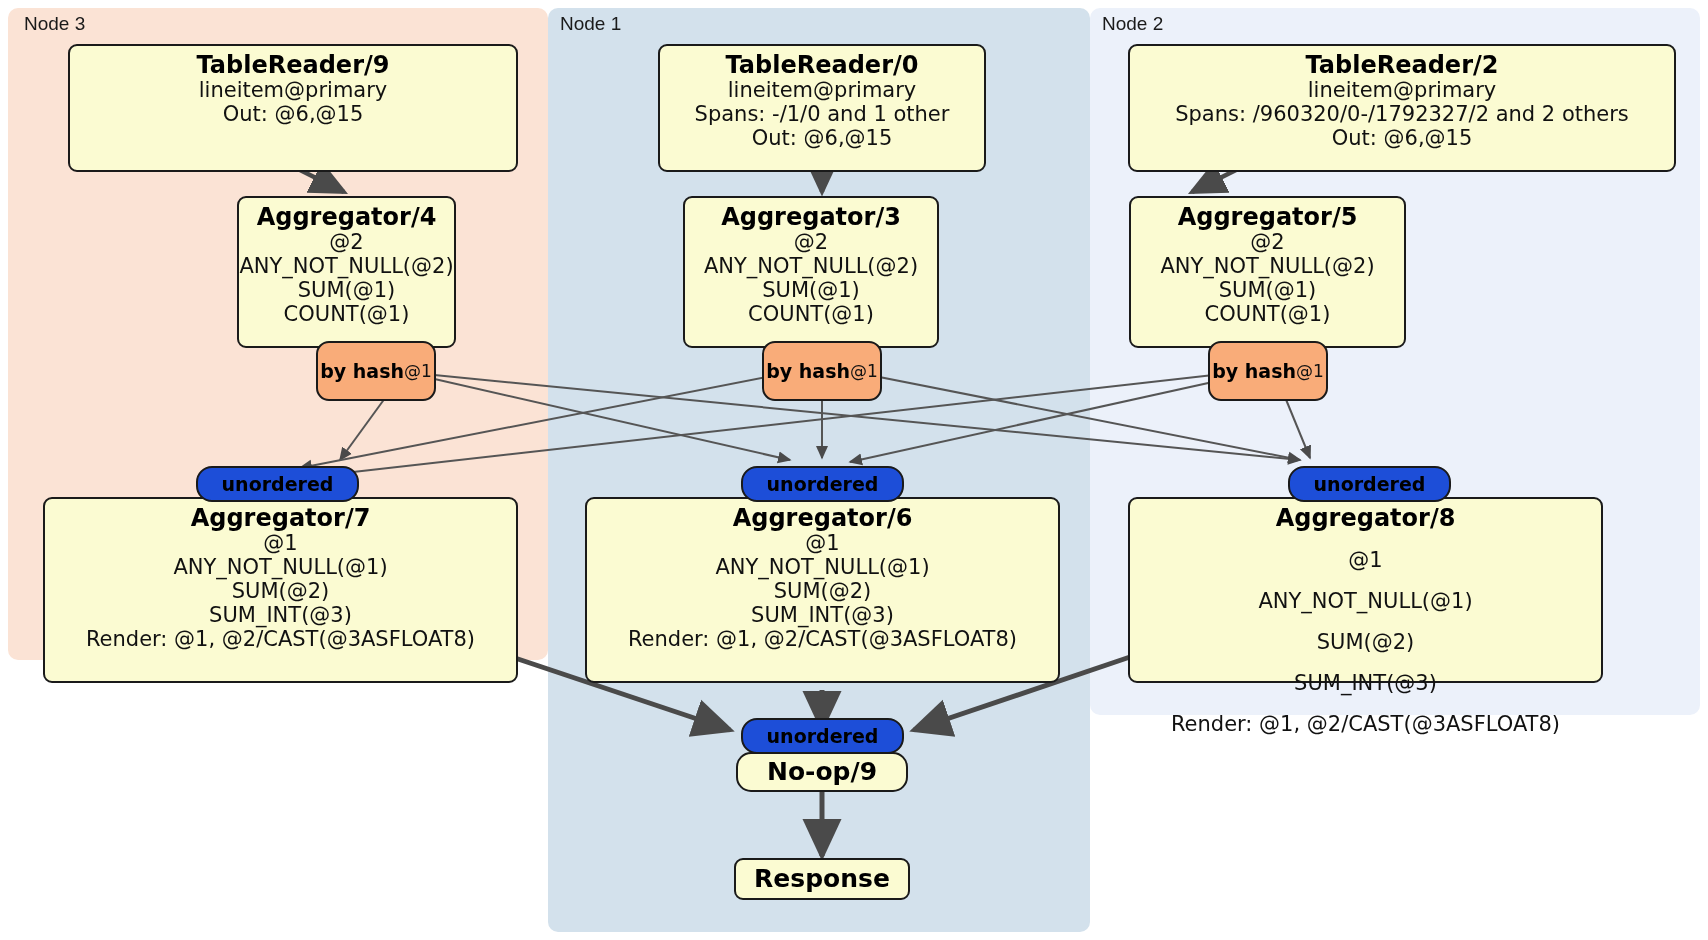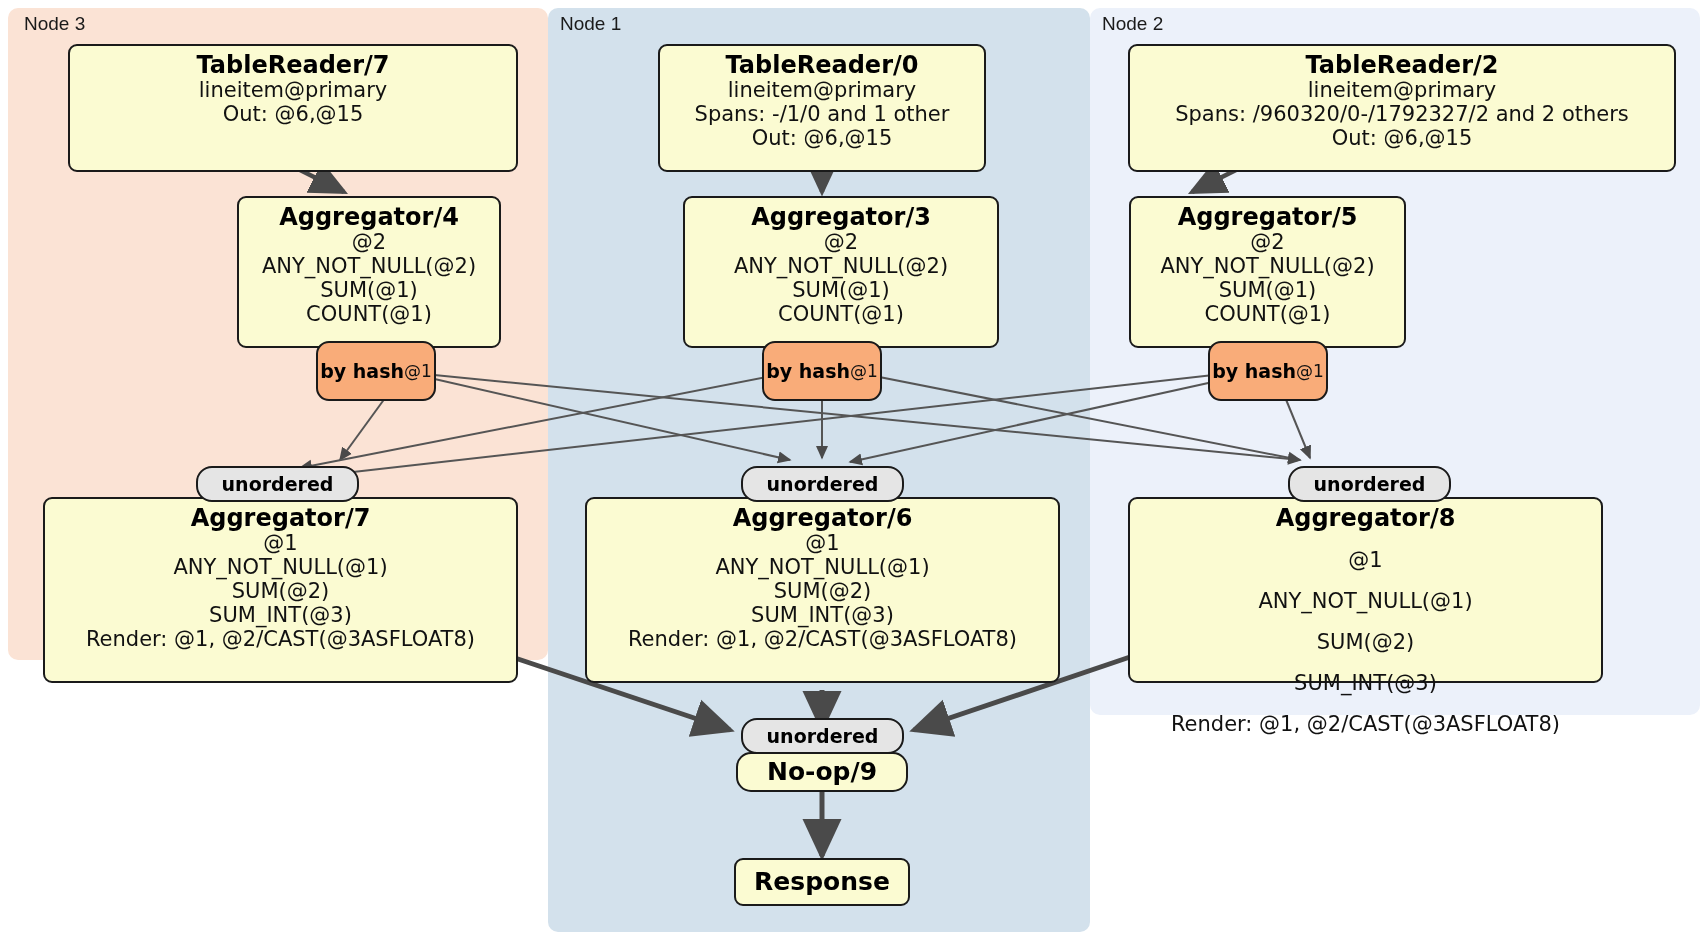--- a/index.html
+++ b/index.html
@@ -65,21 +65,21 @@
     flex-direction: row;
     align-items: center;
     justify-content: center;
     z-index: 9;
   }
   .pill.hash {
     background: #f9ac79;
     border-radius: 13px;
   }
   .pill.unord {
-    background: #e5e5e5;
+    background: #1d4ed8;
     border-radius: 16px;
   }
   .pill-title {
     font-weight: bold;
     font-size: 19px;
     color: #000;
     line-height: 1.1;
     white-space: nowrap;
   }
   .pill-sub {
@@ -157,48 +157,48 @@
       <path d="M822,690 L822,728"></path>
       <path d="M1130,657 L914,730"></path>
     </g>
 
     <g stroke="#4a4a4a" stroke-width="5" fill="none" marker-end="url(#ah)">
       <path d="M822,790 L822,856"></path>
     </g>
   </svg>
 
   <div class="node-box" style="left:68px; top:44px; width:450px; height:128px;">
-    <div class="node-title">TableReader/7</div>
+    <div class="node-title">TableReader/9</div>
     <div class="node-line">lineitem@primary</div>
     <div class="node-line">Out: @6,@15</div>
   </div>
 
   <div class="node-box" style="left:658px; top:44px; width:328px; height:128px;">
     <div class="node-title">TableReader/0</div>
     <div class="node-line">lineitem@primary</div>
     <div class="node-line">Spans: -/1/0 and 1 other</div>
     <div class="node-line">Out: @6,@15</div>
   </div>
 
   <div class="node-box" style="left:1128px; top:44px; width:548px; height:128px;">
     <div class="node-title">TableReader/2</div>
     <div class="node-line">lineitem@primary</div>
     <div class="node-line">Spans: /960320/0-/1792327/2 and 2 others</div>
     <div class="node-line">Out: @6,@15</div>
   </div>
 
-  <div class="node-box" style="left:237px; top:196px; width:264px; height:152px;text-align:right;">
+  <div class="node-box" style="left:237px; top:196px; width:219px; height:152px;text-align:right;">
     <div class="node-title">Aggregator/4</div>
     <div class="node-line">@2</div>
     <div class="node-line">ANY_NOT_NULL(@2)</div>
     <div class="node-line">SUM(@1)</div>
     <div class="node-line">COUNT(@1)</div>
   </div>
 
-  <div class="node-box" style="left:683px; top:196px; width:316px; height:152px;align-items:center;">
+  <div class="node-box" style="left:683px; top:196px; width:256px; height:152px;align-items:center;">
     <div class="node-title">Aggregator/3</div>
     <div class="node-line">@2</div>
     <div class="node-line">ANY_NOT_NULL(@2)</div>
     <div class="node-line">SUM(@1)</div>
     <div class="node-line">COUNT(@1)</div>
   </div>
 
   <div class="node-box" style="left:1129px; top:196px; width:277px; height:152px;">
     <div class="node-title">Aggregator/5</div>
     <div class="node-line">@2</div>
@@ -262,17 +262,17 @@
   </div>
 
   <div class="pill unord" style="left:741px; top:718px; width:163px; height:36px;">
     <div class="pill-title">unordered</div>
   </div>
 
   <div class="simple-box" style="left:736px; top:752px; width:172px; height:40px;border-radius:15px;">
     <div class="node-title">No-op/9</div>
   </div>
 
-  <div class="simple-box" style="left:734px; top:858px; width:176px; height:48px;">
+  <div class="simple-box" style="left:734px; top:858px; width:176px; height:42px;">
     <div class="node-title">Response</div>
   </div>
 
 </div>
 
 </body></html>

